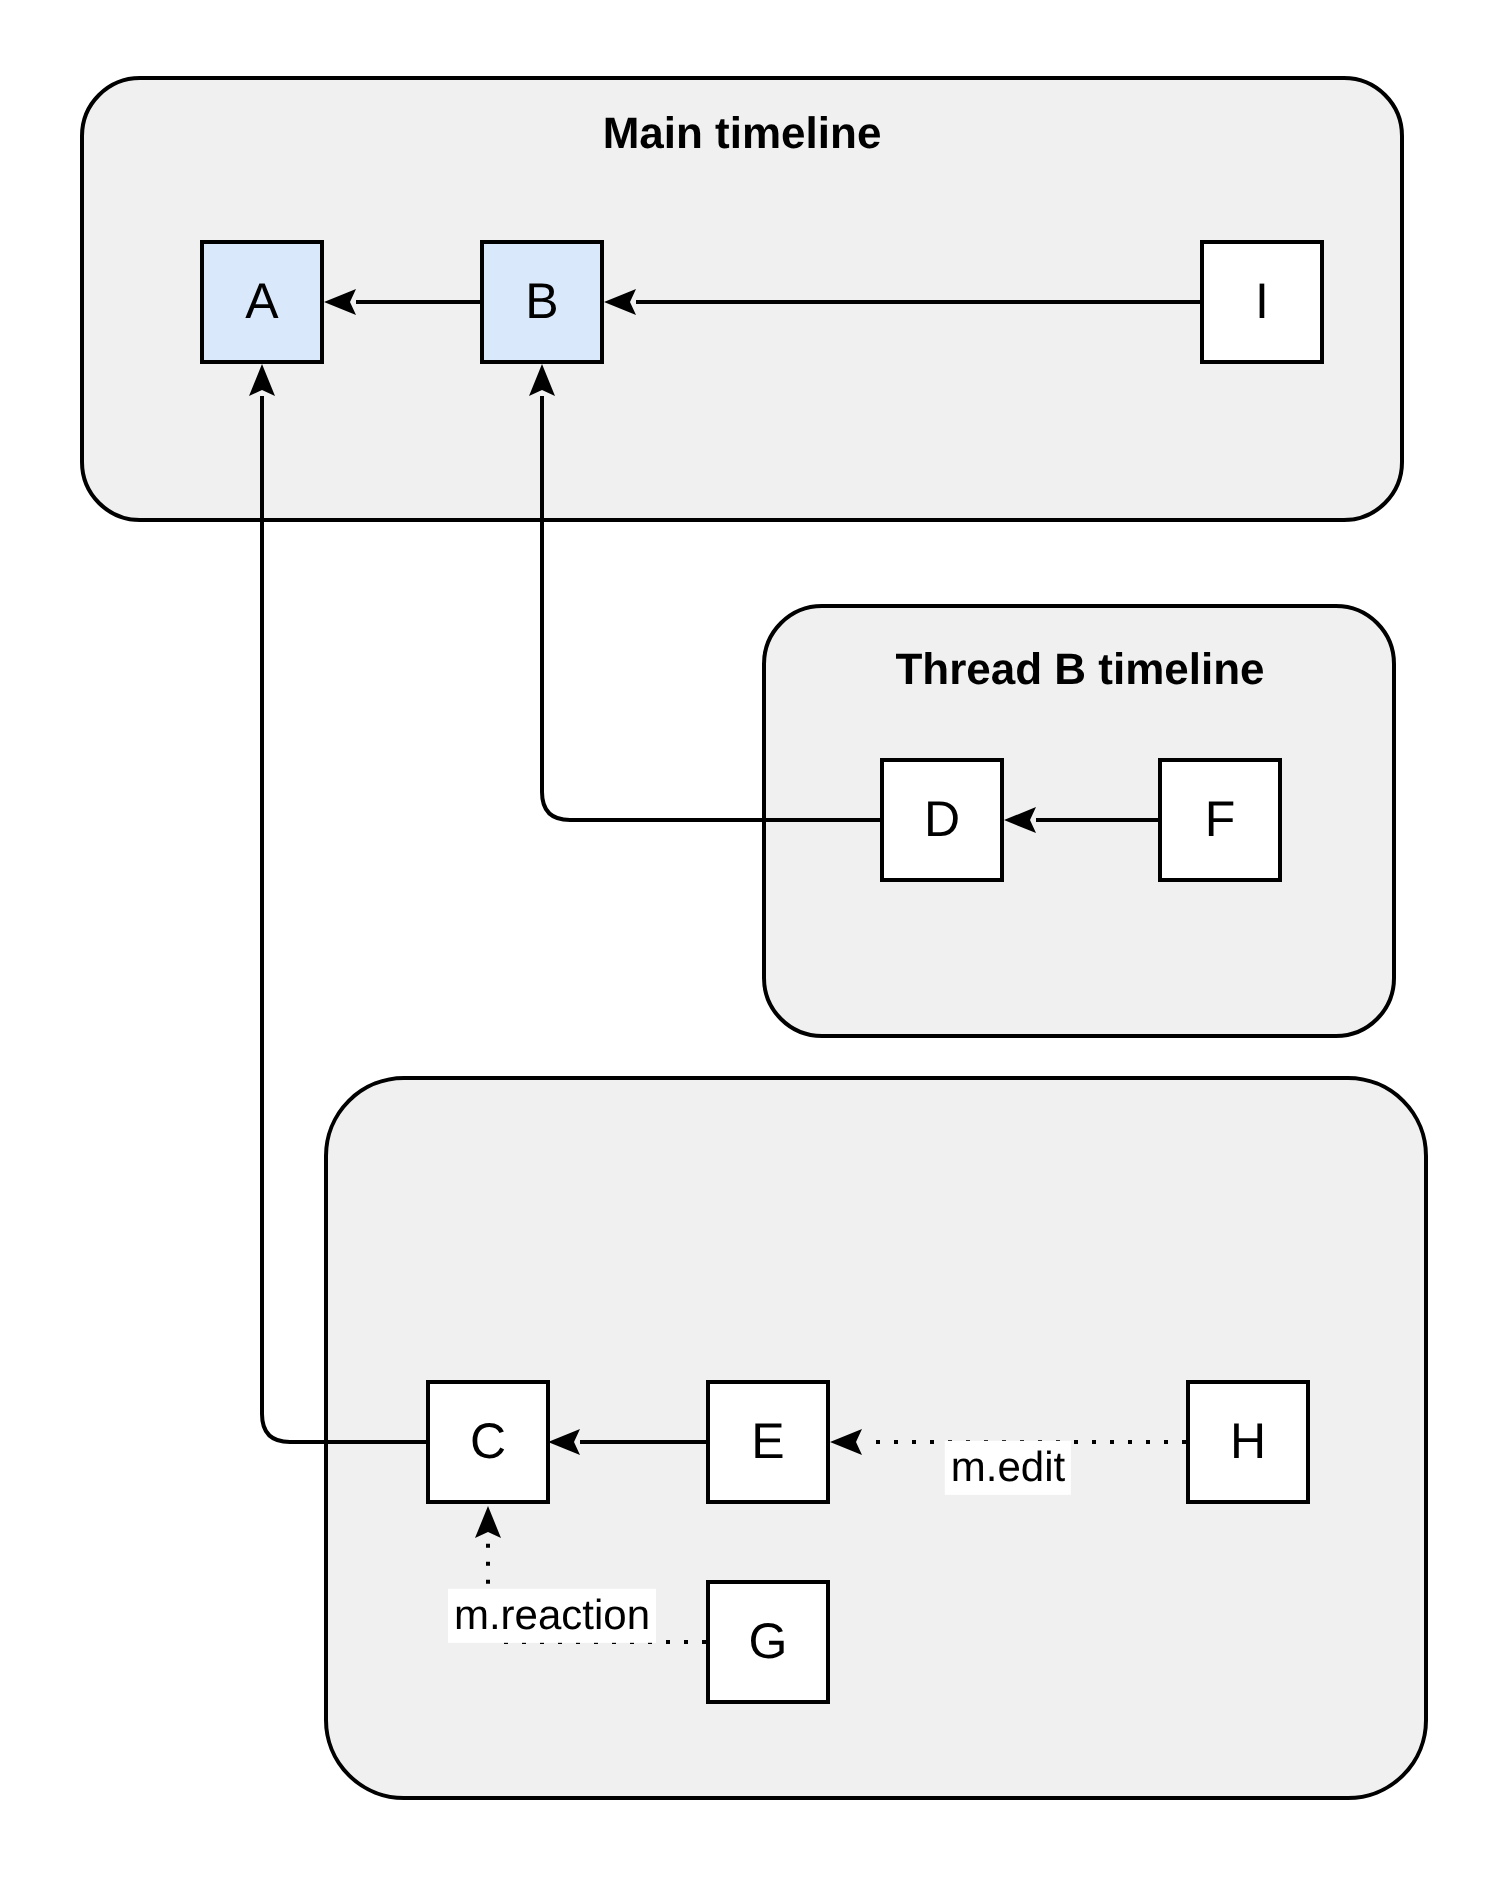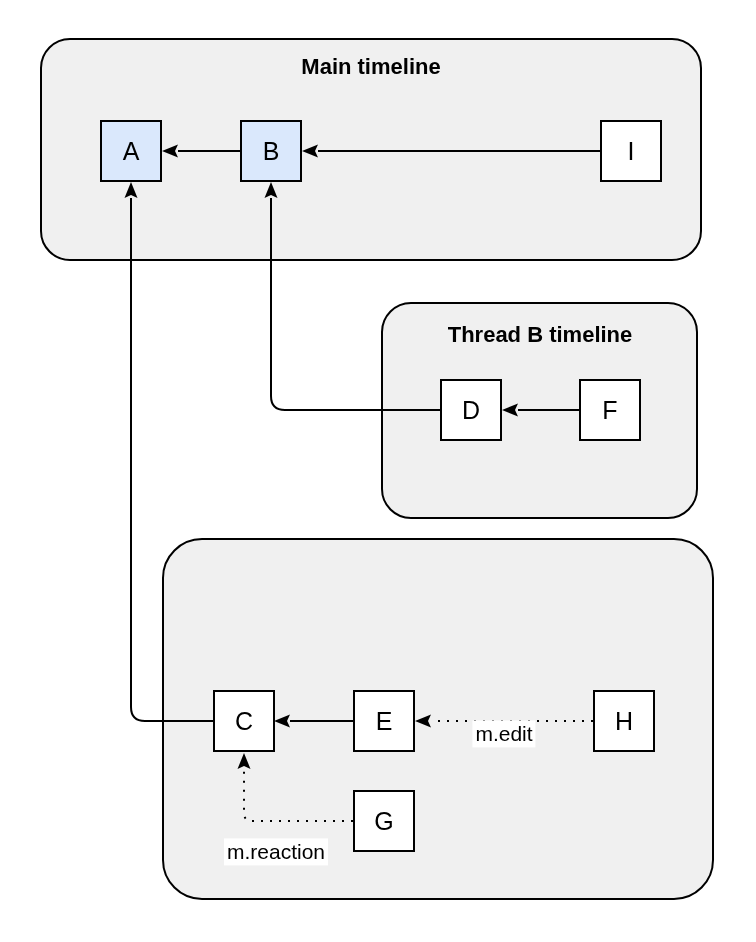--- a/index.html
+++ b/index.html
@@ -111,15 +111,15 @@
   <div class="node highlight" style="left:240px; top:120px;">B</div>
   <div class="node" style="left:600px; top:120px;">I</div>
   <div class="node" style="left:440px; top:379px;">D</div>
   <div class="node" style="left:579px; top:379px;">F</div>
   <div class="node" style="left:213px; top:690px;">C</div>
   <div class="node" style="left:353px; top:690px;">E</div>
   <div class="node" style="left:593px; top:690px;">H</div>
   <div class="node" style="left:353px; top:790px;">G</div>
 
   <div class="edge-label" style="left:504px; top:722px;margin-top:12px;">m.edit</div>
-  <div class="edge-label" style="left:276px; top:852px;">m.reaction</div>
+  <div class="edge-label" style="left:276px; top:808px;">m.reaction</div>
 
 </div>
 
 </body></html>

